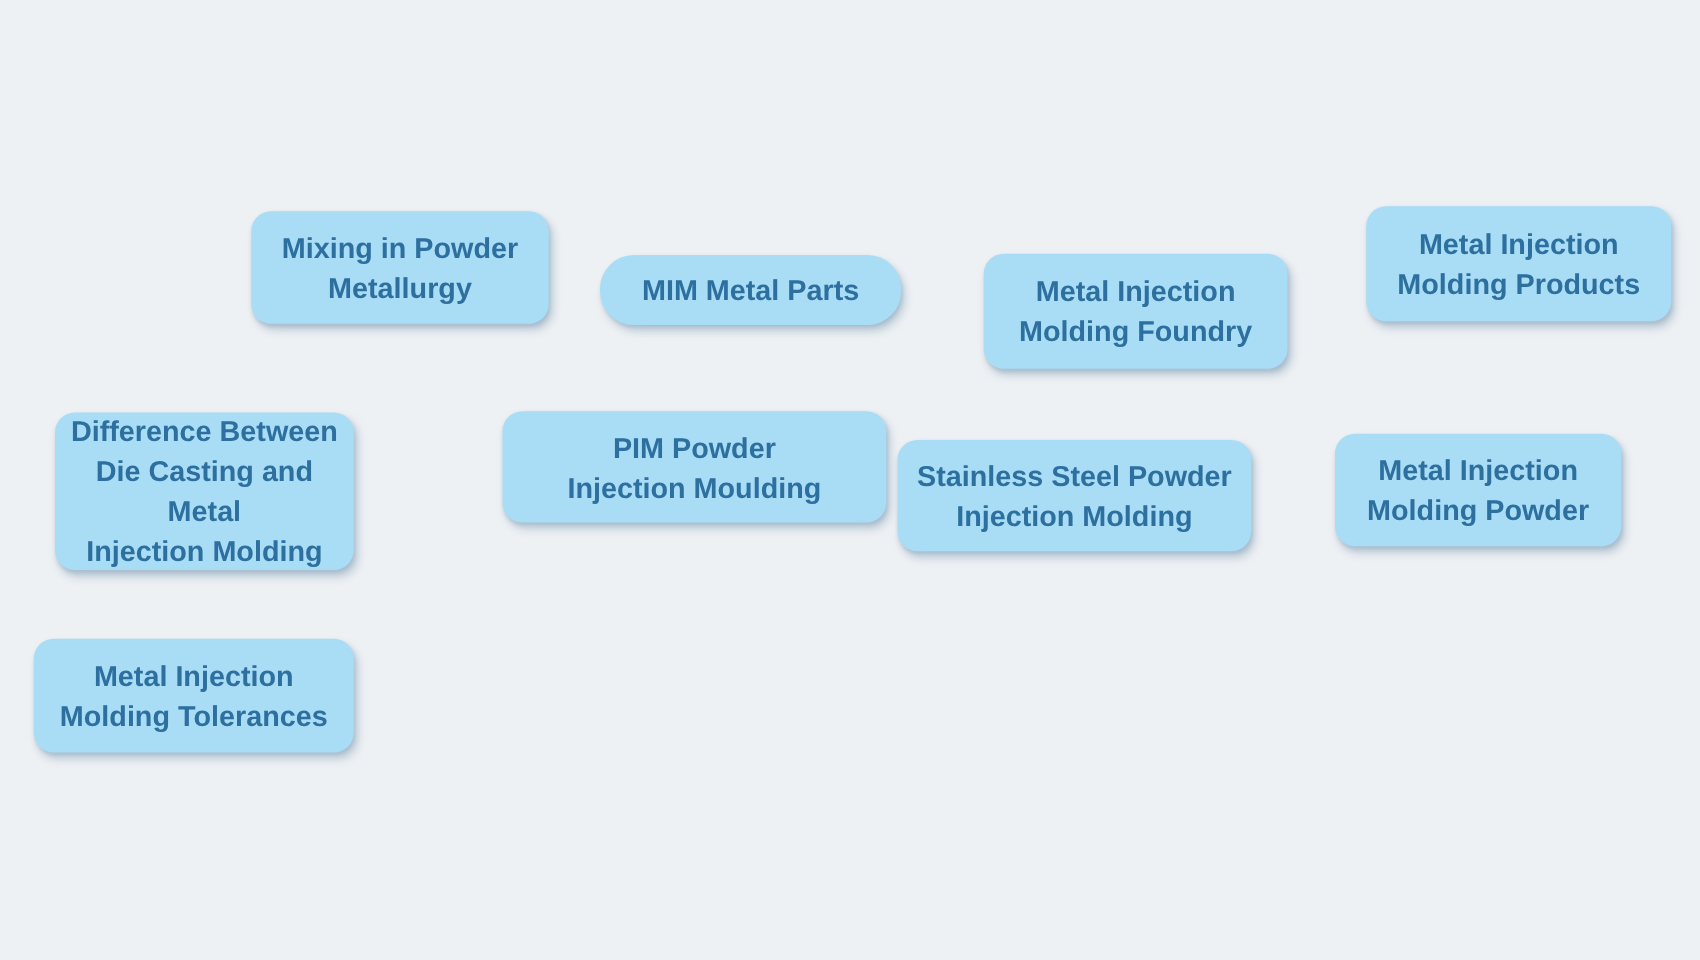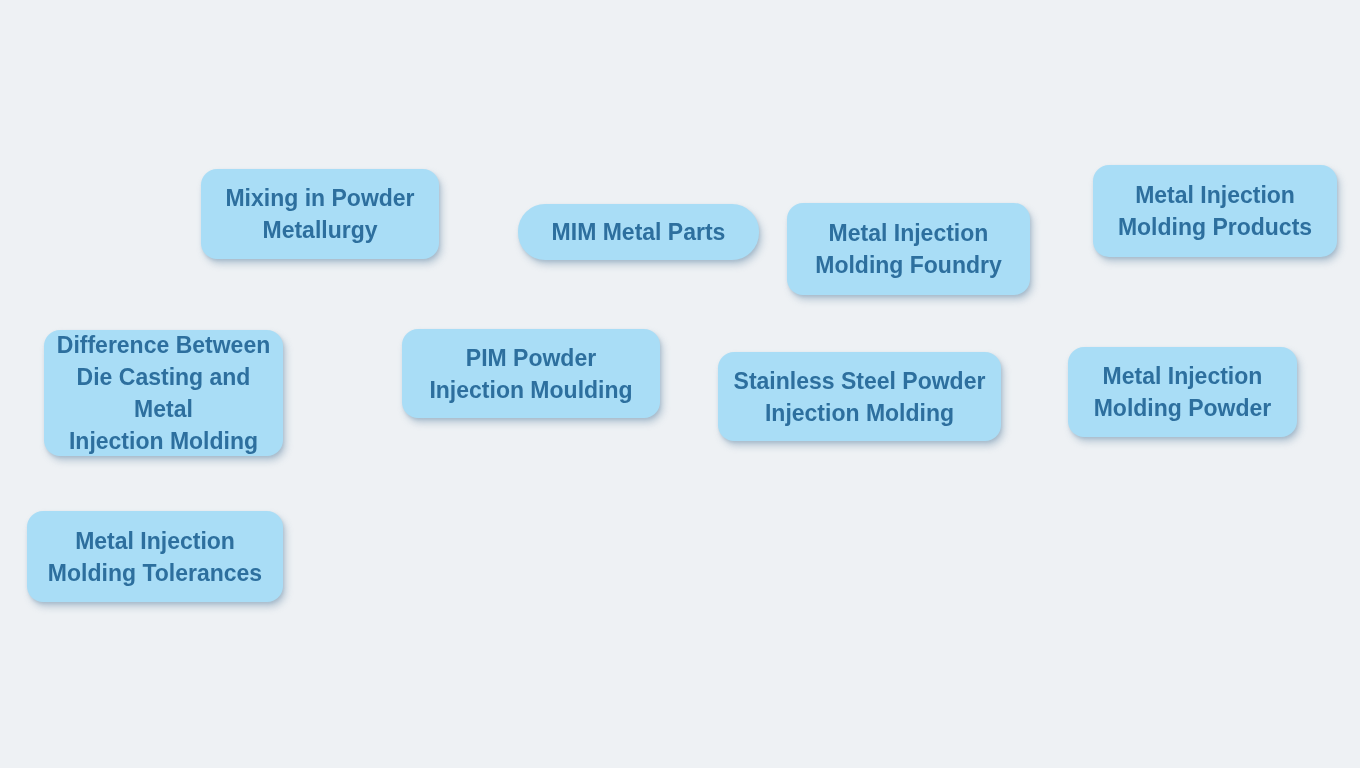--- a/index.html
+++ b/index.html
@@ -42,25 +42,25 @@
     line-height: 32px;
     color: var(--card-text);
     text-align: center;
     white-space: pre-line;
     padding: 2px 10px;
     user-select: none;
   }
 
   
   .pos-0 { left: 201px; top: 169px; width: 238px; height: 90px; }   
-  .pos-1 { left: 518px; top: 204px; width: 241px; height: 56px; border-radius: 27px; }   
+  .pos-1 { left: 480px; top: 204px; width: 241px; height: 56px; border-radius: 27px; }   
   .pos-2 { left: 787px; top: 203px; width: 243px; height: 92px; }   
   .pos-3 { left: 1093px; top: 165px; width: 244px; height: 92px; }  
   .pos-4 { left: 44px;  top: 330px; width: 239px; height: 126px; }  
-  .pos-5 { left: 402px; top: 329px; width: 258px; height: 89px; }   
+  .pos-5 { left: 402px; top: 329px; width: 307px; height: 89px; }   
   .pos-6 { left: 718px; top: 352px; width: 283px; height: 89px; }   
   .pos-7 { left: 1068px; top: 347px; width: 229px; height: 90px; }  
   .pos-8 { left: 27px;  top: 511px; width: 256px; height: 91px; }   
   .pos-9 { left: 397px; top: 505px; width: 300px; height: 90px; }   
 </style>
 </head>
 <body>
 
 <div class="canvas">
 

